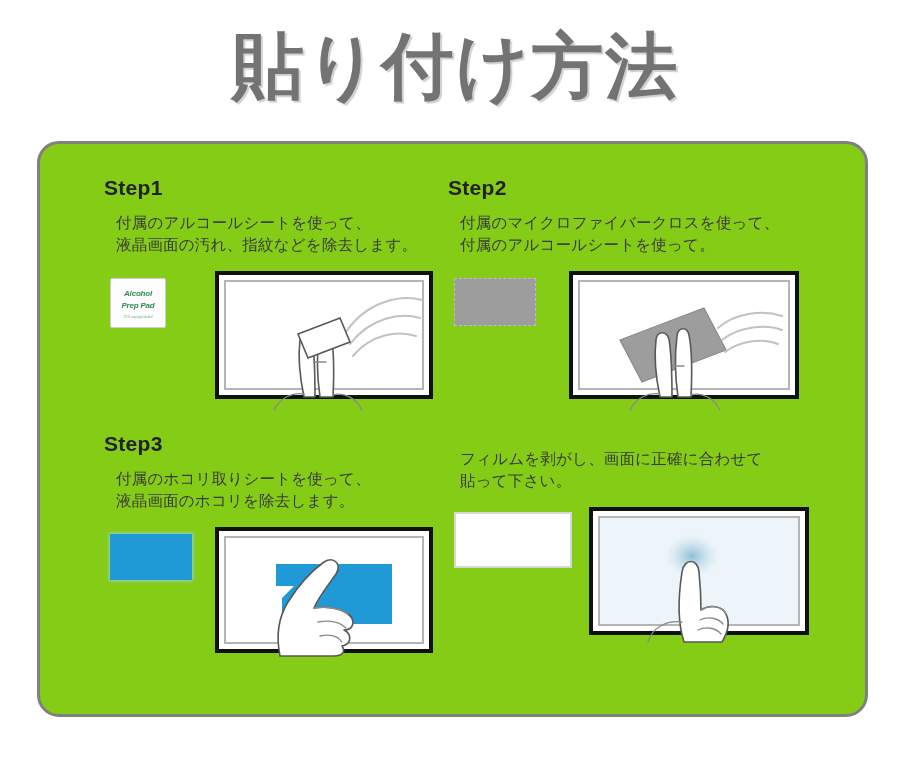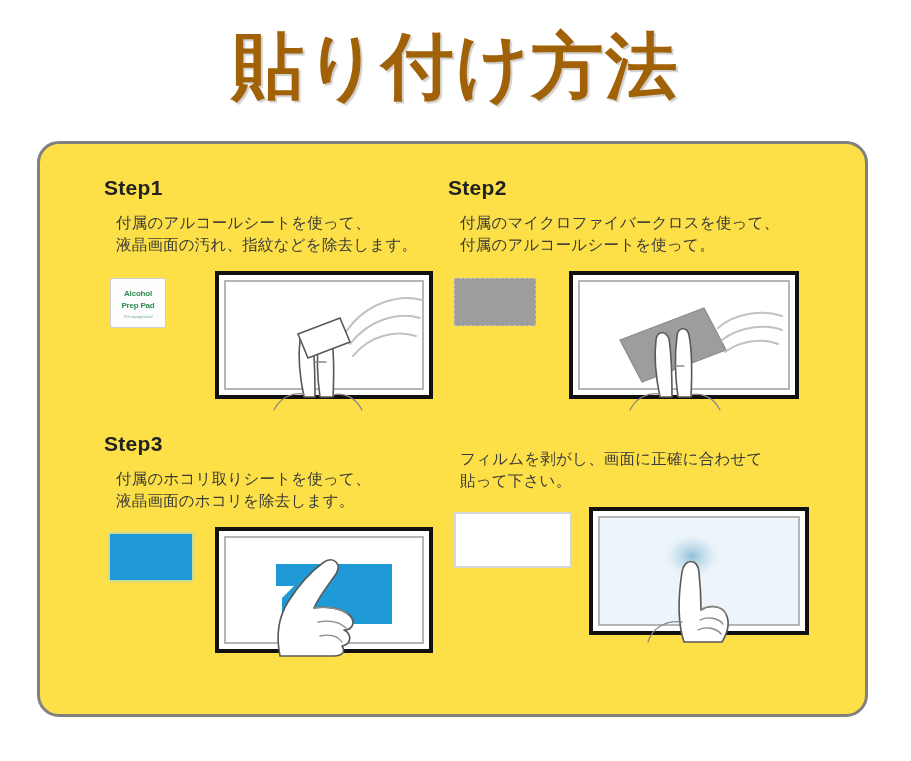--- a/index.html
+++ b/index.html
@@ -17,38 +17,38 @@
 
   
   .page-title {
     position: absolute;
     left: 0;
     top: 26px;
     width: 911px;
     text-align: center;
     font-size: 72px;
     font-weight: bold;
-    color: #a16207;
+    color: #737373;
     letter-spacing: 2px;
     line-height: 1.12;
     text-shadow: 2px 2px 1px rgba(120,120,120,0.35);
     white-space: nowrap;
   }
 
   
   .card {
     position: absolute;
     left: 37px;
     top: 141px;
     width: 831px;
     height: 576px;
     box-sizing: border-box;
     border: 3px solid #808080;
     border-radius: 22px;
-    background: #fde047;
+    background: #84cc16;
   }
 
   
   .step {
     position: absolute;
     box-sizing: border-box;
   }
   .step-1 { left: 64px;  top: 32px;  width: 360px; height: 262px; }
   .step-2 { left: 408px; top: 32px;  width: 385px; height: 262px; }
   .step-3 { left: 64px;  top: 288px; width: 360px; height: 262px; }
@@ -68,20 +68,21 @@
     margin: 12px;
     letter-spacing: 0.2px;
     white-space: pre-line;
   }
 
   
   .illus-row {
     position: relative;
     margin-top: 14px;
     height: 160px;
+    font-style: italic;
   }
 
   
   .accessory {
     position: absolute;
   }
 
   .alcohol-pad {
     left: 6px;
     top: 8px;

